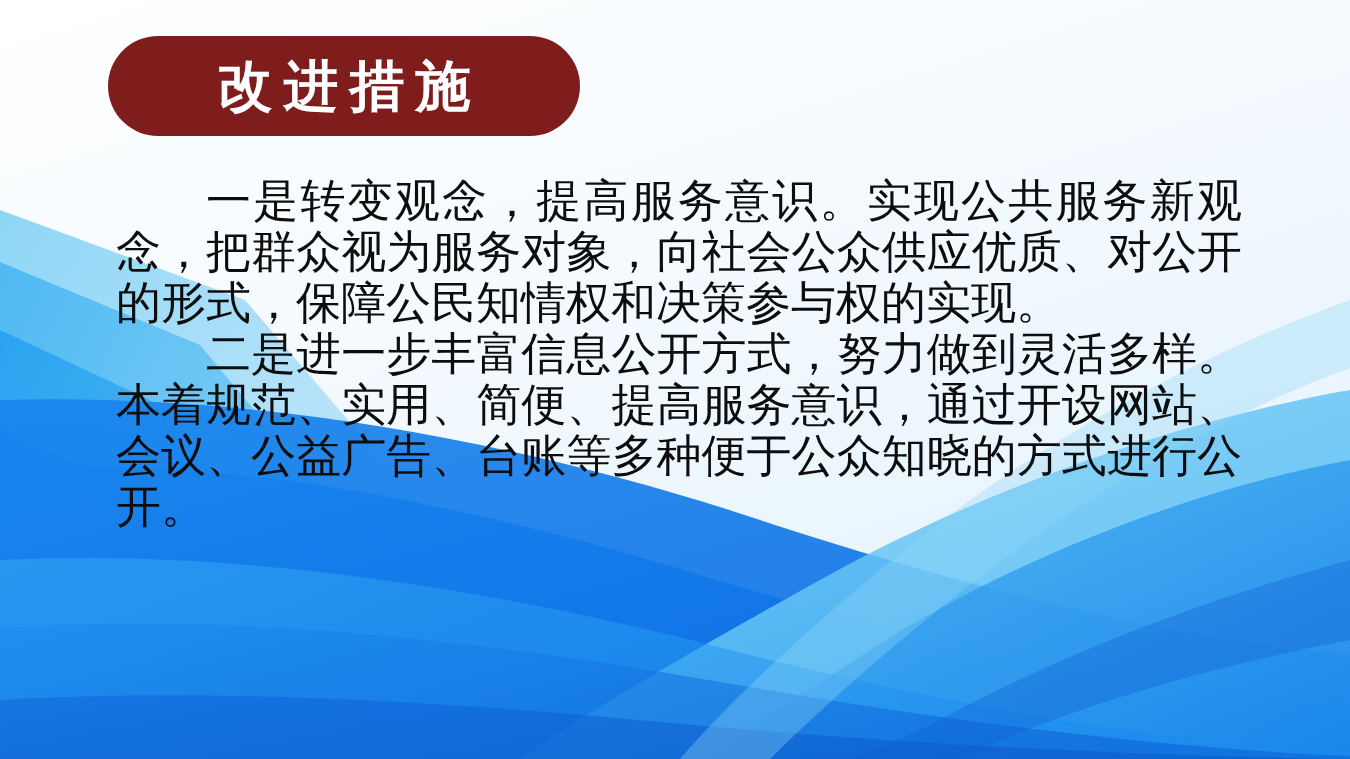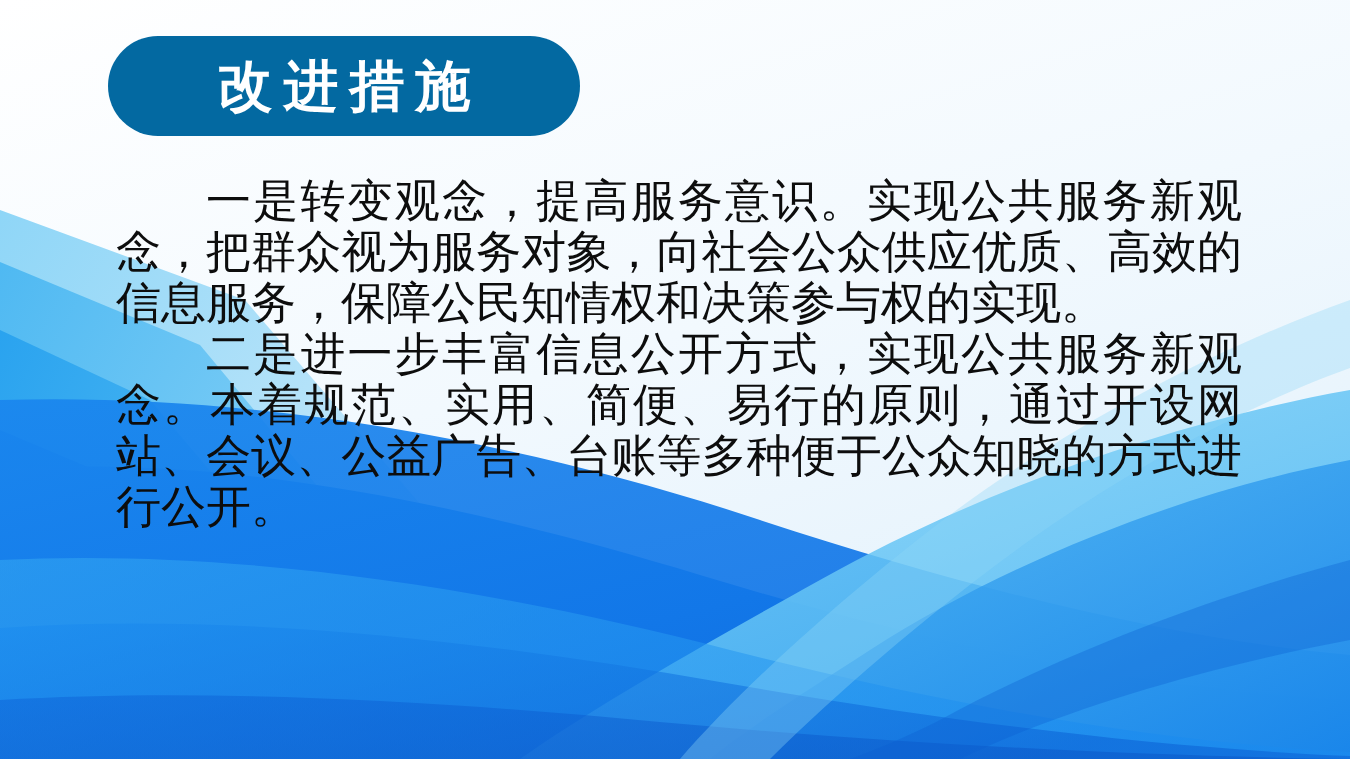--- a/index.html
+++ b/index.html
@@ -22,21 +22,21 @@
     width: 1350px;
     height: 759px;
     display: block;
   }
   #title-pill {
     position: absolute;
     left: 108px;
     top: 36px;
     width: 472px;
     height: 100px;
-    background: #0369a1;
+    background: #7f1d1d;
     border-radius: 50px;
     box-sizing: border-box;
     display: flex;
     align-items: center;
     justify-content: center;
   }
   #title-text {
     color: #ffffff;
     font-family: "Liberation Sans", "DejaVu Sans", sans-serif;
     font-weight: bold;
@@ -144,17 +144,17 @@
     <path d="M1350,300 C1210,350 1060,430 930,530 C830,608 740,690 680,759 L770,759 C840,690 930,612 1030,540 C1140,462 1260,400 1350,368 Z" fill="#8fd6f7" opacity="0.35"></path>
 
     <path d="M1350,560 C1200,600 1050,660 940,720 C900,740 870,752 850,759 L960,759 C1040,720 1180,672 1350,640 Z" fill="#0b5fd2" opacity="0.35"></path>
   </svg>
 
   <div id="title-pill">
     <span id="title-text">改进措施</span>
   </div>
 
   <div id="body-block">
-    <p class="para">一是转变观念，提高服务意识。实现公共服务新观念，把群众视为服务对象，向社会公众供应优质、高效的信息服务，保障公民知情权和决策参与权的实现。</p>
-    <p class="para">二是进一步丰富信息公开方式，实现公共服务新观念。本着规范、实用、简便、易行的原则，通过开设网站、会议、公益广告、台账等多种便于公众知晓的方式进行公开。</p>
+    <p class="para">一是转变观念，提高服务意识。实现公共服务新观念，把群众视为服务对象，向社会公众供应优质、对公开的形式，保障公民知情权和决策参与权的实现。</p>
+    <p class="para">二是进一步丰富信息公开方式，努力做到灵活多样。本着规范、实用、简便、提高服务意识，通过开设网站、会议、公益广告、台账等多种便于公众知晓的方式进行公开。</p>
   </div>
 
 </div>
 
 </body></html>

